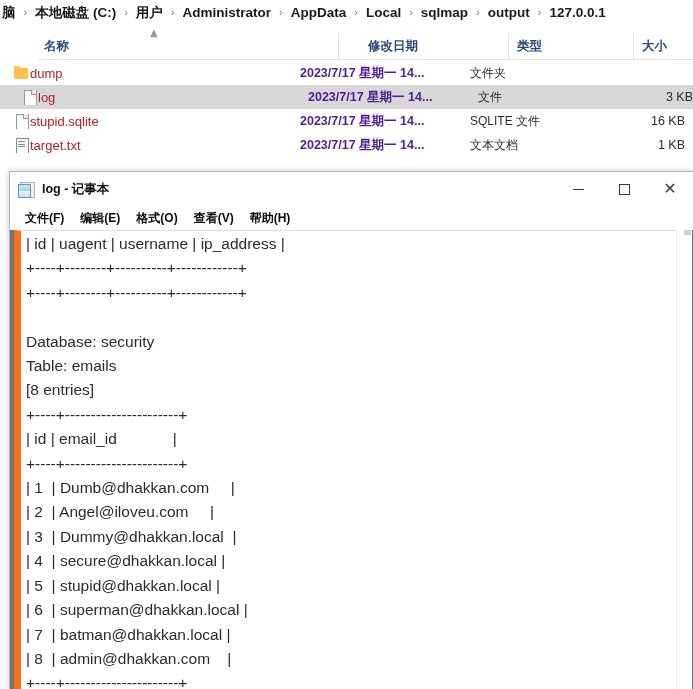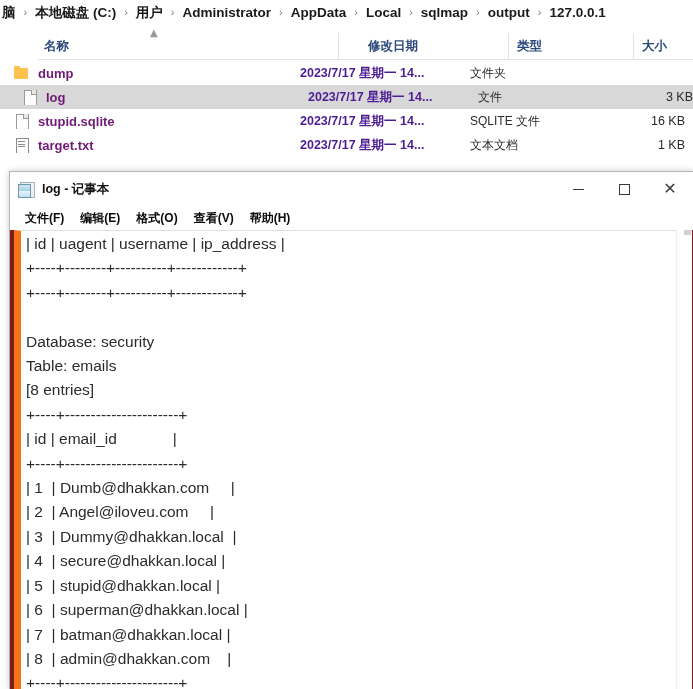--- a/index.html
+++ b/index.html
@@ -58,22 +58,22 @@
 
   
   #file-list { position: absolute; left: 0; top: 61px; width: 693px; }
   .file-row {
     display: flex; align-items: center;
     height: 24px; width: 693px;
     font-size: 13px; color: #111;
   }
   .file-row.selected { background: #d8d8d8; justify-content: flex-end; }
   .cell-name {
-    width: 300px; display: flex; align-items: center; gap: 8px;
-    padding-left: 14px; font-weight: bold; color: #701a75;
+    width: 300px; display: flex; align-items: center; gap: 0;
+    padding-left: 14px; font-weight: normal; color: #b91c1c;
     overflow: hidden; white-space: nowrap;
   }
   .cell-date { width: 170px; font-weight: bold; color: #4c1d95; font-size: 12.5px; }
   .cell-type { width: 125px; color: #2a2a2a; font-size: 12px; }
   .cell-size { width: 90px; text-align: right; color: #2a2a2a; font-size: 12.5px; }
 
   
   .icon { width: 16px; height: 16px; position: relative; flex: 0 0 16px; }
   .icon-folder::before {
     content:""; position:absolute; left:0; top:3px; width:14px; height:11px;
@@ -98,21 +98,21 @@
   }
   .icon-text::after {
     content:""; position:absolute; left:4px; top:4px; width:7px; height:8px;
     background: repeating-linear-gradient(to bottom, #8d8d8d 0px, #8d8d8d 1px, transparent 1px, transparent 2.5px);
   }
 
   
   #notepad-window {
     position: absolute; left: 9px; top: 171px;
     width: 684px; height: 518px;
-    background: #7f1d1d;
+    background: #737373;
     border: 1px solid #b6b6b6;
     border-bottom: none; border-right: none;
     box-shadow: 0 0 6px rgba(0,0,0,0.22);
   }
   #notepad-titlebar {
     height: 34px; width: 100%;
     background: #ffffff;
     display: flex; align-items: center;
     position: relative;
   }

